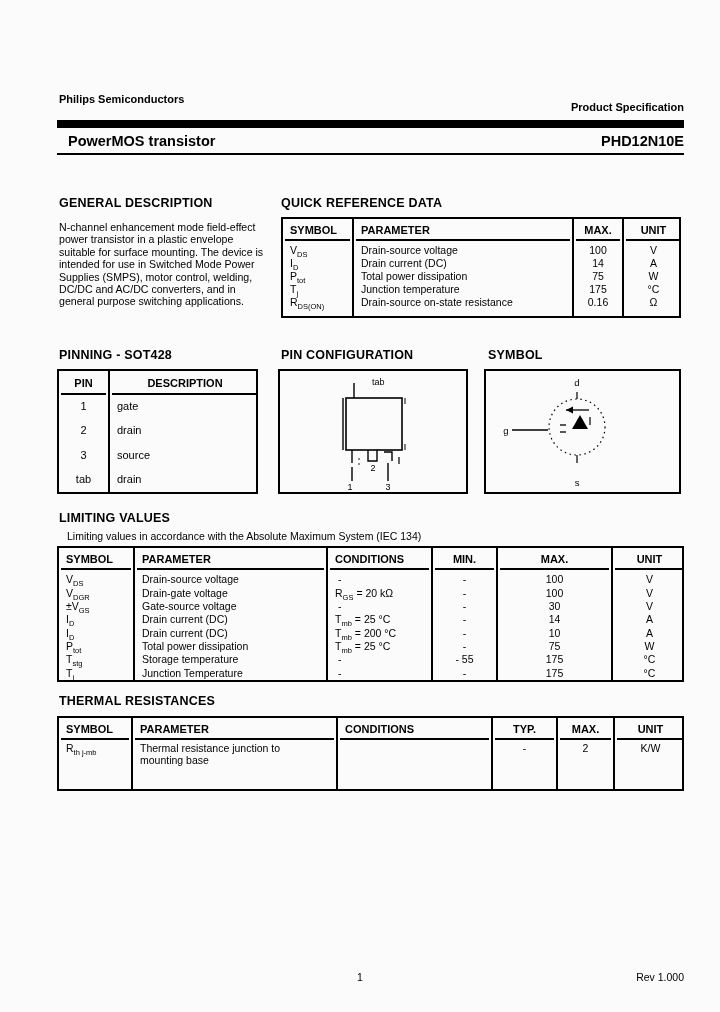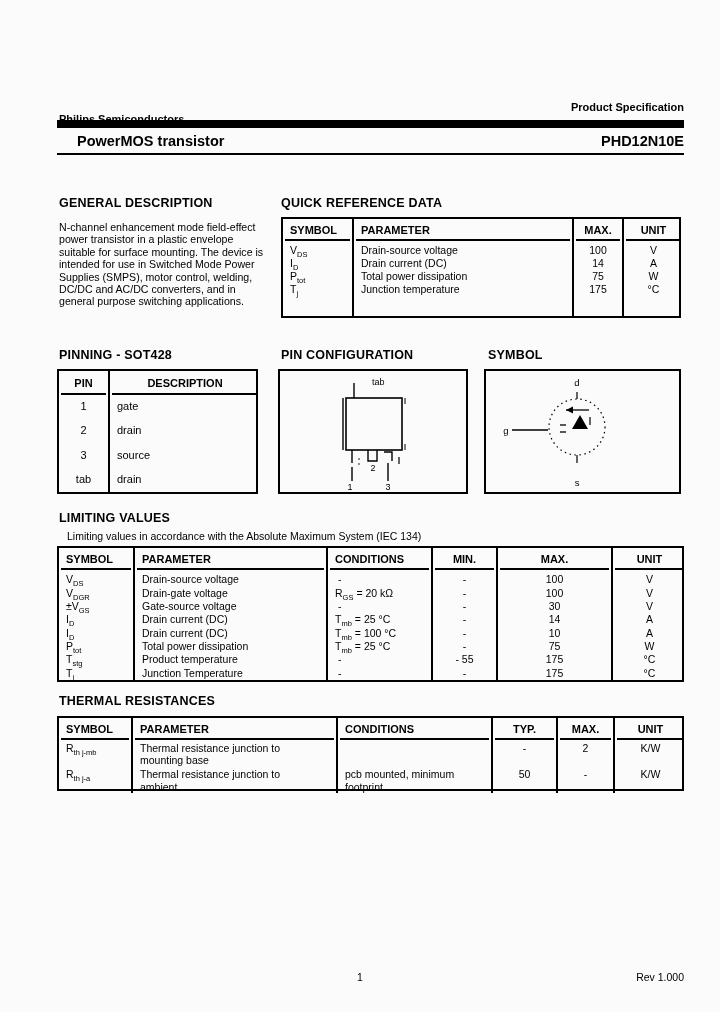--- a/index.html
+++ b/index.html
@@ -37,24 +37,24 @@
   .th-tbl tr td{padding-top:2px;}
   
   .diag-box{position:absolute;border:2px solid #000;box-sizing:border-box;background:#fbfbfb;}
   svg text{font-family:"Liberation Sans",sans-serif;}
 </style>
 </head>
 <body>
 
 <div id="page">
 
-  <div class="abs hdr-txt" style="left:59px;top:113px;">Philips Semiconductors</div>
+  <div class="abs hdr-txt" style="left:59px;top:93px;">Philips Semiconductors</div>
   <div class="abs hdr-txt" style="right:36px;top:101px;">Product Specification</div>
   <div class="abs bar" style="left:57px;top:120px;width:627px;height:8px;"></div>
-  <div class="abs title-txt" style="left:77px;top:133px;">PowerMOS transistor</div>
+  <div class="abs title-txt" style="left:68px;top:133px;">PowerMOS transistor</div>
   <div class="abs title-txt" style="right:36px;top:133px;">PHD12N10E</div>
   <div class="abs bar" style="left:57px;top:153px;width:627px;height:2px;"></div>
 
   <div class="abs sec-heading" style="left:59px;top:196px;">GENERAL DESCRIPTION</div>
   <div class="abs gd-body" style="left:59px;top:221px;">N-channel enhancement mode field-effect power transistor in a plastic envelope suitable for surface mounting. The device is intended for use in Switched Mode Power Supplies (SMPS), motor control, welding, DC/DC and AC/DC converters, and in general purpose switching applications.</div>
 
   <div class="abs sec-heading" style="left:281px;top:196px;">QUICK REFERENCE DATA</div>
   <div class="tbl-wrap" style="left:281px;top:217px;width:400px;height:101px;">
     <table>
       <colgroup>
@@ -96,20 +96,26 @@
           <td class="pl" style="height:13px;"><span>P</span><sub>tot</sub></td>
           <td class="pl">Total power dissipation</td>
           <td class="ac">75</td>
           <td class="ac">W</td>
         </tr>
         <tr>
           <td class="pl" style="height:13px;"><span>T</span><sub>j</sub></td>
           <td class="pl">Junction temperature</td>
           <td class="ac">175</td>
           <td class="ac">°C</td>
+        </tr>
+        <tr>
+          <td class="pl" style="height:13px;"><span>R</span><sub>DS(ON)</sub></td>
+          <td class="pl">Drain-source on-state resistance</td>
+          <td class="ac">0.16</td>
+          <td class="ac">Ω</td>
         </tr>
         <tr>
             <td></td>
             <td></td>
             <td></td>
             <td></td>
           </tr>
       </tbody>
     </table>
   </div>
@@ -263,36 +269,36 @@
           <td class="pl"><span>I</span><sub>D</sub></td>
           <td class="pl">Drain current (DC)</td>
           <td class="pl"><span>T</span><sub>mb</sub><span class="rest">=  25 °C</span></td>
           <td class="ac">-</td>
           <td class="ac">14</td>
           <td class="ac">A</td>
         </tr>
         <tr>
           <td class="pl"><span>I</span><sub>D</sub></td>
           <td class="pl">Drain current (DC)</td>
-          <td class="pl"><span>T</span><sub>mb</sub><span class="rest">= 100 °C</span></td>
+          <td class="pl"><span>T</span><sub>mb</sub><span class="rest">= 200 °C</span></td>
           <td class="ac">-</td>
           <td class="ac">10</td>
           <td class="ac">A</td>
         </tr>
         <tr>
           <td class="pl"><span>P</span><sub>tot</sub></td>
           <td class="pl">Total power dissipation</td>
           <td class="pl"><span>T</span><sub>mb</sub><span class="rest">=  25 °C</span></td>
           <td class="ac">-</td>
           <td class="ac">75</td>
           <td class="ac">W</td>
         </tr>
         <tr>
           <td class="pl"><span>T</span><sub>stg</sub></td>
-          <td class="pl">Product temperature</td>
+          <td class="pl">Storage temperature</td>
           <td class="pl"><span></span><sub></sub><span class="rest">-</span></td>
           <td class="ac">- 55</td>
           <td class="ac">175</td>
           <td class="ac">°C</td>
         </tr>
         <tr>
           <td class="pl"><span>T</span><sub>j</sub></td>
           <td class="pl">Junction Temperature</td>
           <td class="pl"><span></span><sub></sub><span class="rest">-</span></td>
           <td class="ac">-</td>
@@ -344,34 +350,20 @@
               <div>mounting base</div>
             </td>
           <td class="pl">
               <div></div>
               <div></div>
             </td>
           <td class="ac">-</td>
           <td class="ac">2</td>
           <td class="ac">K/W</td>
         </tr>
-        <tr>
-          <td class="pl" style="height:24px;"><span>R</span><sub>th j-a</sub></td>
-          <td class="pl">
-              <div>Thermal resistance junction to</div>
-              <div>ambient</div>
-            </td>
-          <td class="pl">
-              <div>pcb mounted, minimum</div>
-              <div>footprint</div>
-            </td>
-          <td class="ac">50</td>
-          <td class="ac">-</td>
-          <td class="ac">K/W</td>
-        </tr>
       </tbody>
     </table>
   </div>
 
   <div class="abs footer-txt" style="left:59px;top:971px;margin-top:45px;">September 1997</div>
   <div class="abs footer-txt" style="left:0;top:971px;width:720px;text-align:center;">1</div>
   <div class="abs footer-txt" style="right:36px;top:971px;">Rev 1.000</div>
 
 </div>
 

